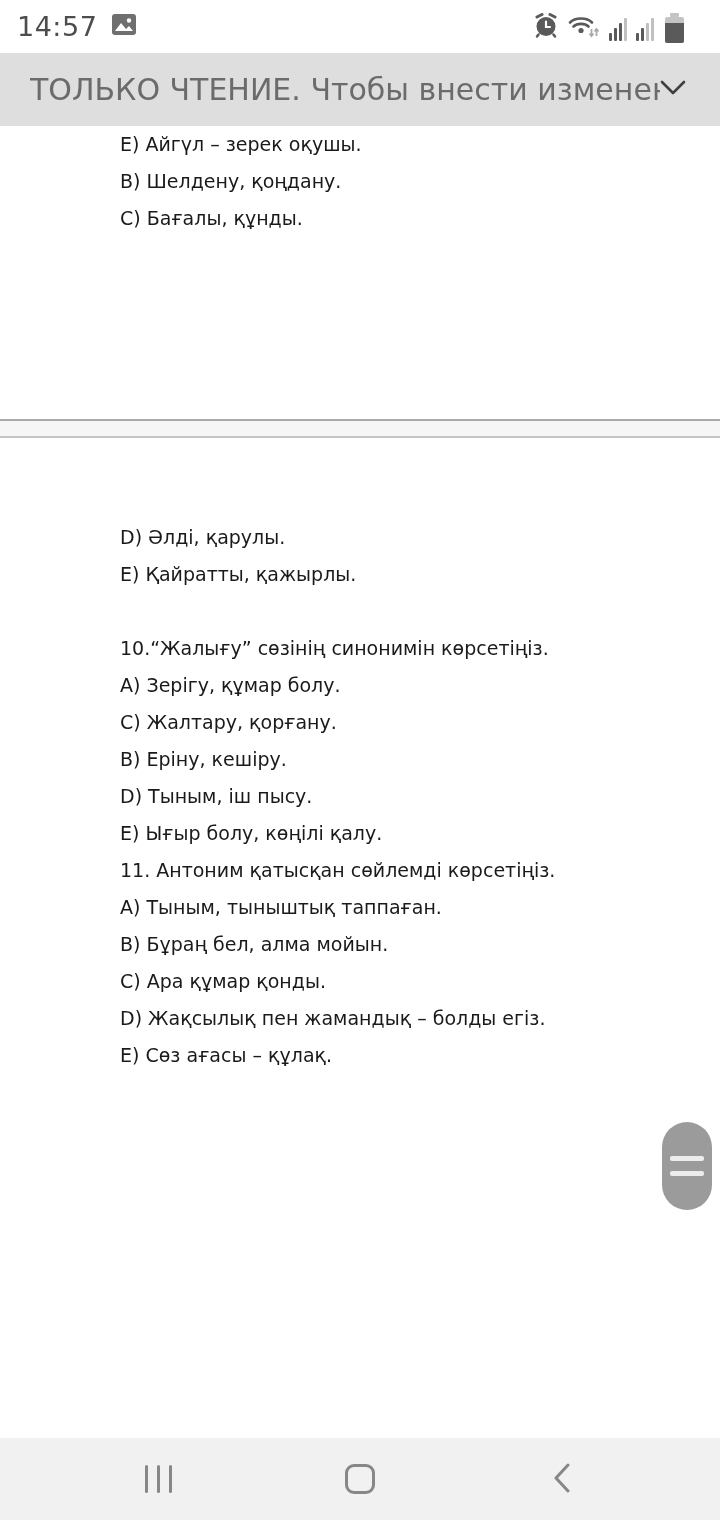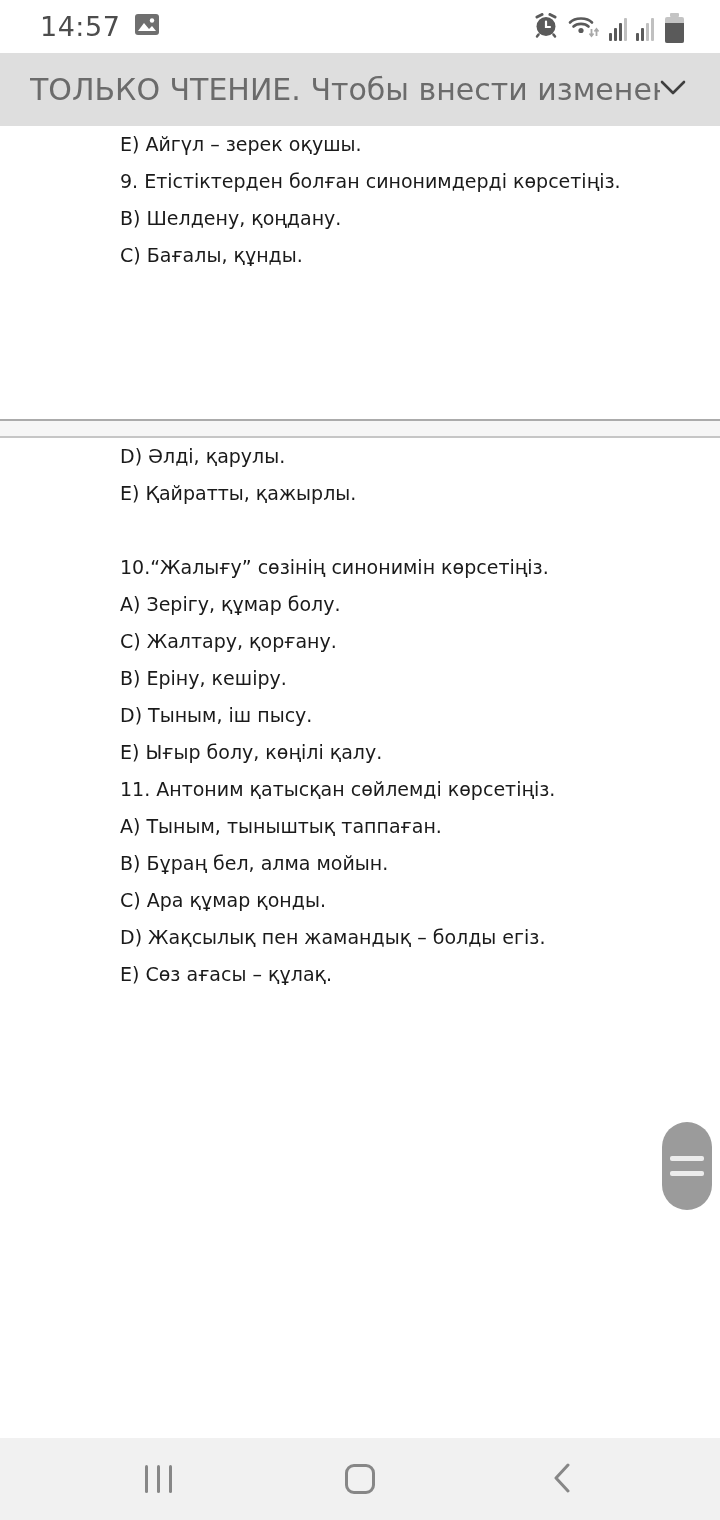--- a/index.html
+++ b/index.html
@@ -12,21 +12,21 @@
     background: #ffffff;
     font-family: "DejaVu Sans", "Liberation Sans", sans-serif;
   }
 
   
   .status-bar {
     position: absolute; top: 0; left: 0;
     width: 720px; height: 53px;
     background: #ffffff;
     display: flex; justify-content: space-between; align-items: center;
-    padding: 0 36px 0 40px;
+    padding: 0 36px 0 17px;
   }
   .sb-left { display: flex; align-items: center; gap: 14px; }
   .sb-time { font-size: 27px; color: #4d4d4d; letter-spacing: 0.5px; }
   .sb-right { display: flex; align-items: flex-end; gap: 9px; height: 32px; }
   .sig { display: flex; align-items: flex-end; gap: 2px; height: 26px; padding-bottom: 2px; }
   .sig span { display: block; width: 3px; border-radius: 1px; }
   .battery { position: relative; width: 19px; height: 30px; margin-left: 2px; }
   .battery .nub { position: absolute; top: 0; left: 5px; width: 9px; height: 4px; background: #c4c4c4; border-radius: 1px; }
   .battery .body { position: absolute; top: 4px; left: 0; width: 19px; height: 26px; background: #c4c4c4; border-radius: 2px; overflow: hidden; }
   .battery .fill { position: absolute; bottom: 0; left: 0; width: 19px; height: 20px; background: #5a5a5a; }
@@ -44,21 +44,21 @@
     flex: 1;
     font-size: 30px; color: #6b6b6b;
     white-space: nowrap; overflow: hidden;
   }
 
   
   .page {
     position: absolute; left: 0; width: 720px; background: #ffffff;
   }
   .page1 { top: 126px; height: 293px; }
-  .page2 { top: 438px; height: 1000px; }
+  .page2 { top: 438px; height: 1000px; padding-top: 81px; }
   .doc-line {
     height: 37px; line-height: 37px;
     padding-left: 120px; padding-right: 30px;
     font-size: 19px; color: #1a1a1a;
     white-space: nowrap;
   }
   .page-break {
     position: absolute; top: 419px; left: 0;
     width: 720px; height: 19px;
     background: #f6f6f6;
@@ -159,21 +159,20 @@
     <span class="banner-text">ТОЛЬКО ЧТЕНИЕ. Чтобы внести изменен...</span>
     <span>
       <svg width="26" height="16" viewBox="0 0 26 16">
         <polyline points="2,2 13,13 24,2" fill="none" stroke="#3f3f3f" stroke-width="2.6" stroke-linecap="round" stroke-linejoin="round"></polyline>
       </svg>
     </span>
   </div>
 
   <div class="page page1">
       <div class="doc-line">E) Айгүл – зерек оқушы.</div>
-      <div class="doc-line">9. Етістіктерден болған синонимдерді көрсетіңіз.</div>
       <div class="doc-line">B) Шелдену, қоңдану.</div>
       <div class="doc-line">C) Бағалы, құнды.</div>
     </div>
 
   <div class="page-break"></div>
 
   <div class="page page2">
       <div class="doc-line">D) Әлді, қарулы.</div>
       <div class="doc-line">E) Қайратты, қажырлы.</div>
       <div class="doc-line"></div>

